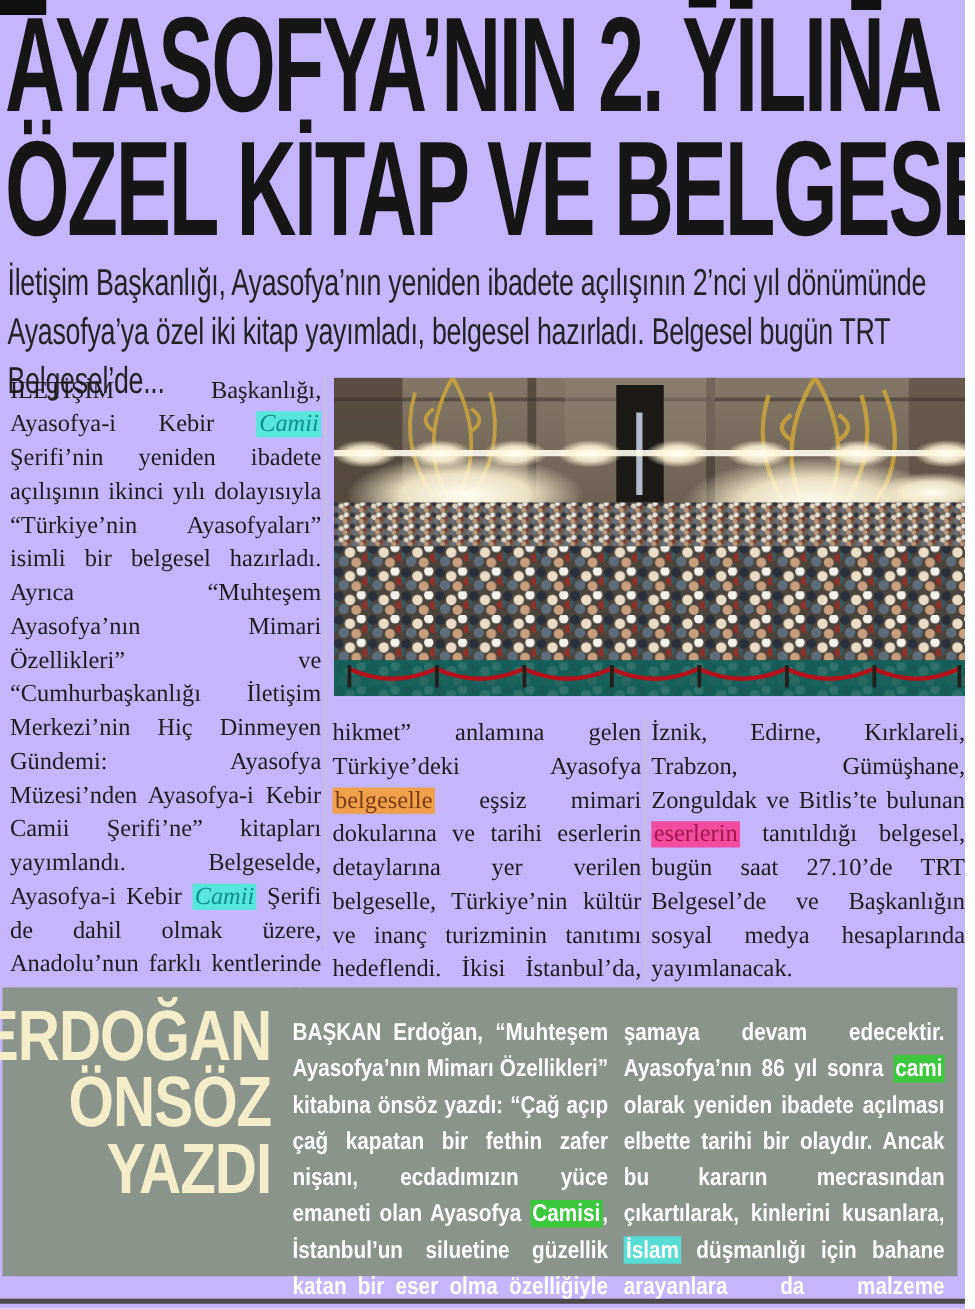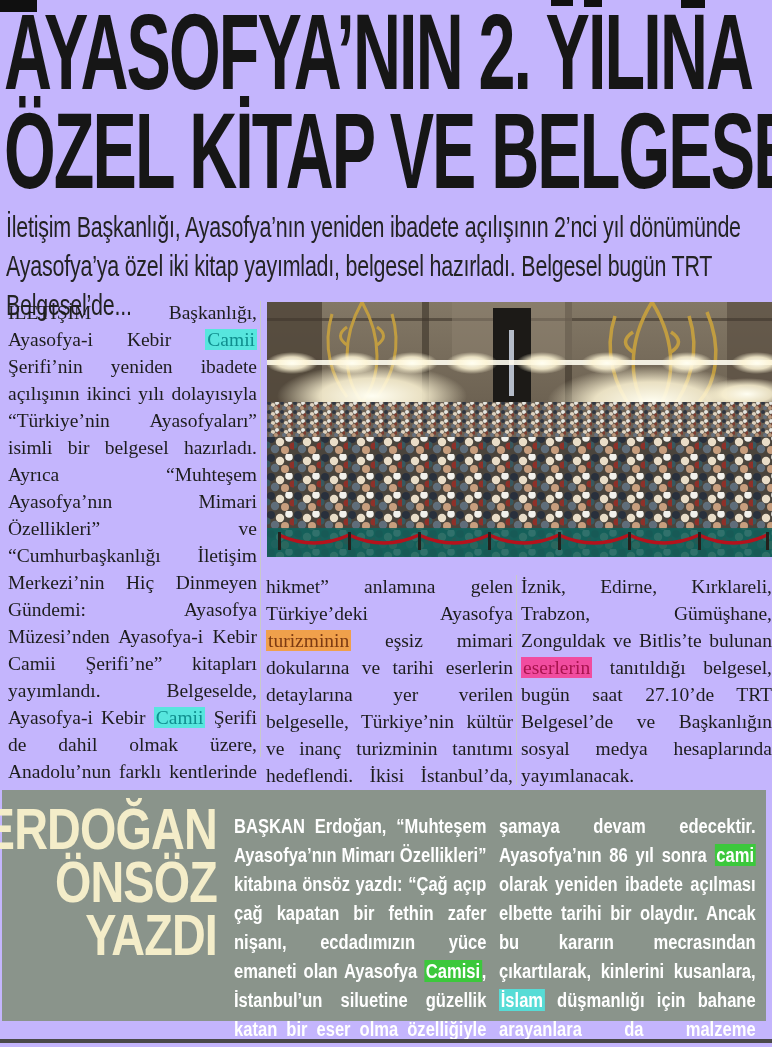--- a/index.html
+++ b/index.html
@@ -28,21 +28,21 @@
   .col .lead{font-weight:400;}
   .col1{left:8px;top:299px;width:249px;height:460px;}
   .col2{left:266px;top:573px;width:247px;}
   .col3{left:521px;top:573px;width:251px;}
   .vrule{position:absolute;width:1px;background:var(--rule,#c9c9c9);}
   .rule-1{left:260px;top:301px;height:456px;}
   .rule-2{left:516px;top:575px;height:210px;}
 
   
   .hl{padding:0 2px;}
-  .hl-cyan{background:var(--highlight-cyan-bg,#57e6de);color:var(--highlight-cyan-text,#0f8e8e);}
+  .hl-cyan{background:var(--highlight-cyan-bg,#57e6de);color:var(--highlight-cyan-text,#0f8e8e);font-style:italic;}
   .hl-yellow{background:var(--highlight-yellow-bg,#f2ee6e);color:var(--highlight-yellow-text,#8c6d14);}
   .hl-orange{background:var(--highlight-orange-bg,#f0a04b);color:var(--highlight-orange-text,#7c3a12);}
   .hl-pink{background:var(--highlight-pink-bg,#f14c9f);color:var(--highlight-pink-text,#a8144e);}
   .hl-green{background:var(--highlight-green-bg,#3cc83c);color:var(--highlight-green-text,#ffffff);}
   .hl-teal{background:var(--highlight-teal-bg,#57dcd6);color:var(--highlight-teal-text,#ffffff);}
 
   
   .photo{position:absolute;left:267px;top:302px;width:511px;height:255px;overflow:hidden;}
 
   
@@ -74,21 +74,21 @@
 
   <h1 class="headline" style="margin:0">
     <div>AYASOFYA’NIN 2. YILINA</div>
     <div>ÖZEL KİTAP VE BELGESEL</div>
   </h1>
 
   <p class="subhead" style="margin:0">İletişim Başkanlığı, Ayasofya’nın yeniden ibadete açılışının 2’nci yıl dönümünde Ayasofya’ya özel iki kitap yayımladı, belgesel hazırladı. Belgesel bugün TRT Belgesel’de...</p>
 
   <div class="col col1"><span class="lead">İLETİŞİM</span><span> Başkanlığı, Ayasofya-i Kebir </span><span class="hl hl-cyan">Camii</span><span> Şerifi’nin yeniden ibadete açılışının ikinci yılı dolayısıyla “Türkiye’nin Ayasofyaları” isimli bir belgesel hazırladı. Ayrıca “Muhteşem Ayasofya’nın Mimari Özellikleri” ve “Cumhurbaşkanlığı İletişim Merkezi’nin Hiç Dinmeyen Gündemi: Ayasofya Müzesi’nden Ayasofya-i Kebir Camii Şerifi’ne” kitapları yayımlandı. Belgeselde, Ayasofya-i Kebir </span><span class="hl hl-cyan">Camii</span><span> Şerifi de dahil olmak üzere, Anadolu’nun farklı kentlerinde bulunan dokuz Ayasofya </span><span class="hl hl-yellow">camisinin</span><span> tarihi ve hikayeleri anlatıldı. “Kutsal</span></div>
   <div class="vrule rule-1"></div>
-  <div class="col col2"><span>hikmet” anlamına gelen Türkiye’deki Ayasofya </span><span class="hl hl-orange">turizminin</span><span> eşsiz mimari dokularına ve tarihi eserlerin detaylarına yer verilen belgeselle, Türkiye’nin kültür ve inanç turizminin tanıtımı hedeflendi. İkisi İstanbul’da, diğerleri</span></div>
+  <div class="col col2"><span>hikmet” anlamına gelen Türkiye’deki Ayasofya </span><span class="hl hl-orange">belgeselle</span><span> eşsiz mimari dokularına ve tarihi eserlerin detaylarına yer verilen belgeselle, Türkiye’nin kültür ve inanç turizminin tanıtımı hedeflendi. İkisi İstanbul’da, diğerleri</span></div>
   <div class="vrule rule-2"></div>
   <div class="col col3"><span>İznik, Edirne, Kırklareli, Trabzon, Gümüşhane, Zonguldak ve Bitlis’te bulunan </span><span class="hl hl-pink">eserlerin</span><span> tanıtıldığı belgesel, bugün saat 27.10’de TRT Belgesel’de ve Başkanlığın sosyal medya hesaplarında yayımlanacak.</span></div>
 
   <div class="photo">
     <svg width="511" height="255" viewBox="0 0 511 255">
       <defs>
         <linearGradient id="wall" x1="0" y1="0" x2="0" y2="1">
           <stop offset="0" stop-color="#837866"></stop>
           <stop offset="0.6" stop-color="#6e6353"></stop>
           <stop offset="1" stop-color="#564a3d"></stop>

